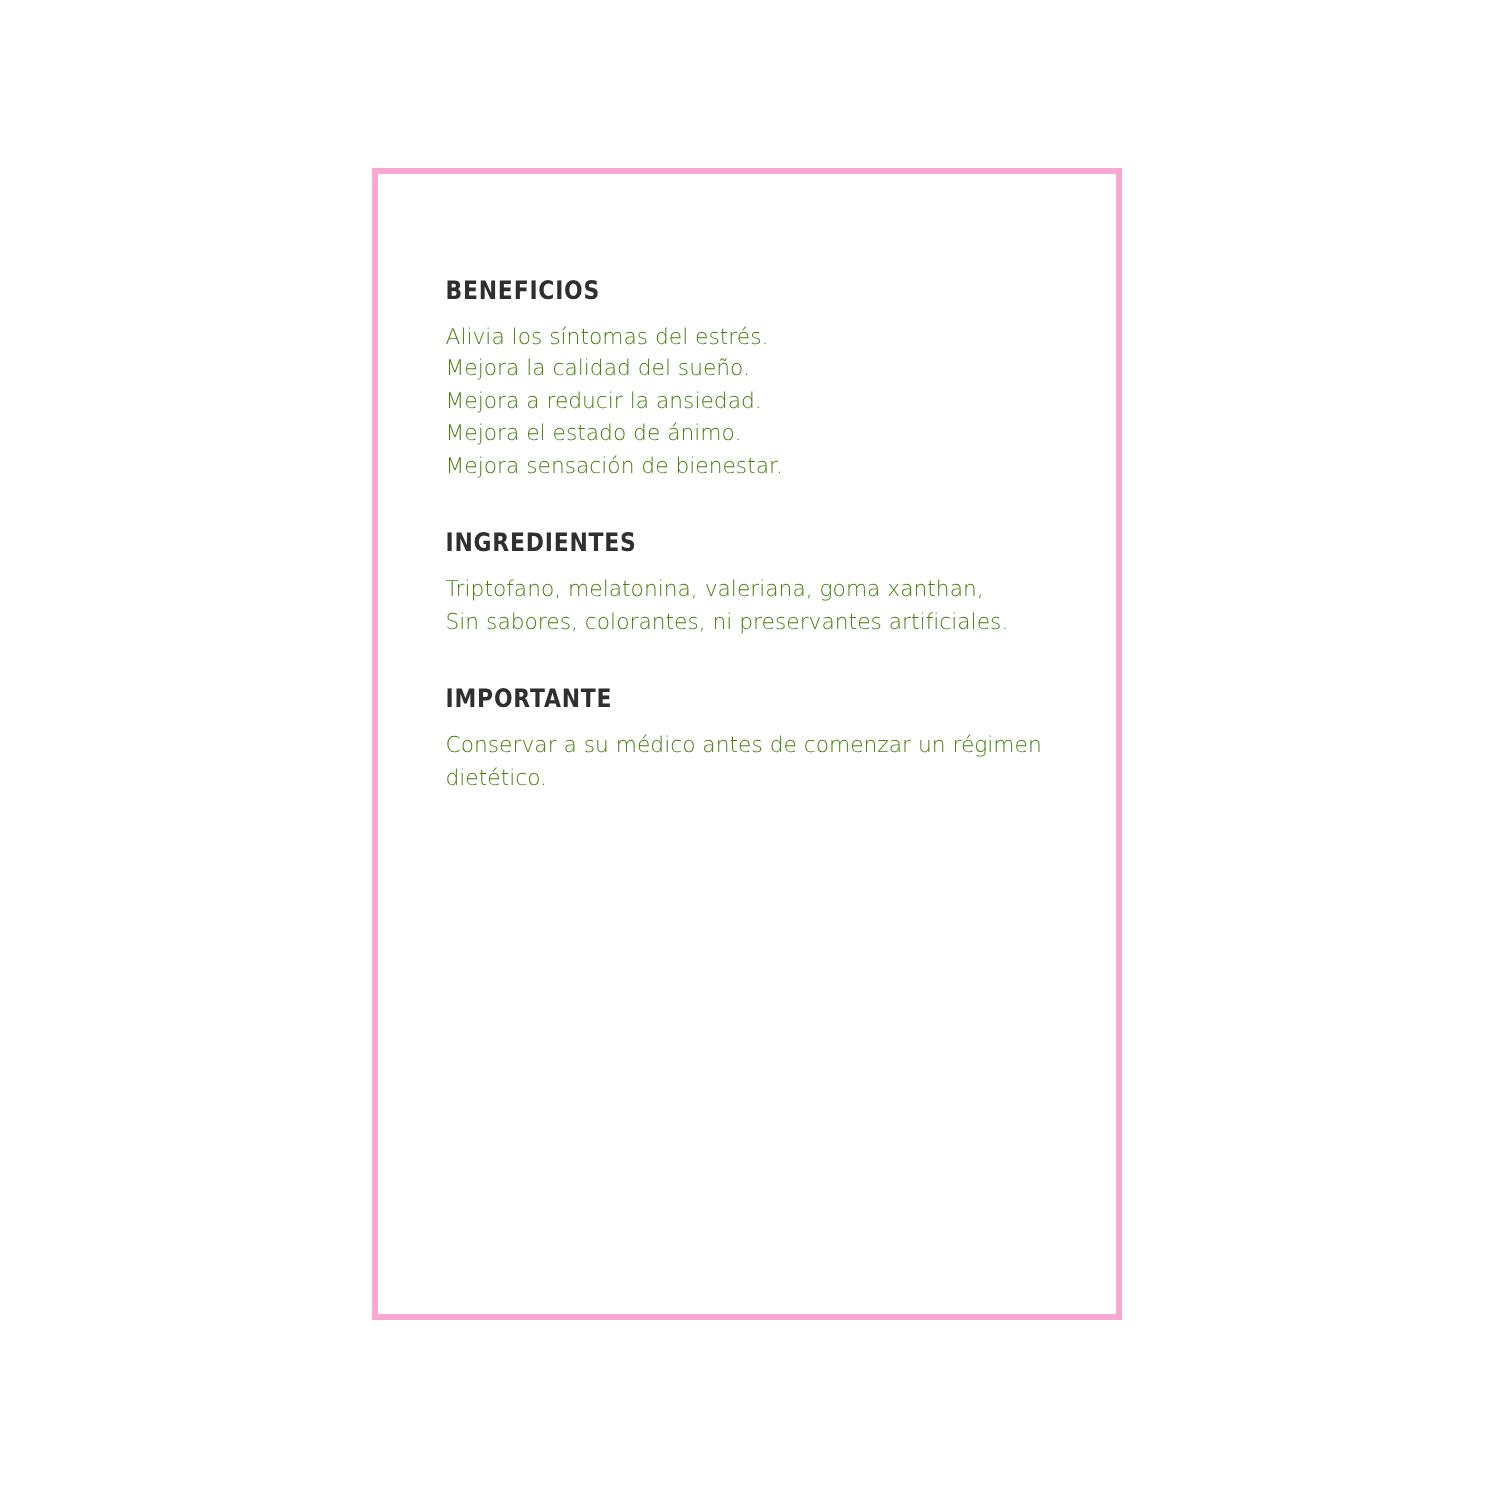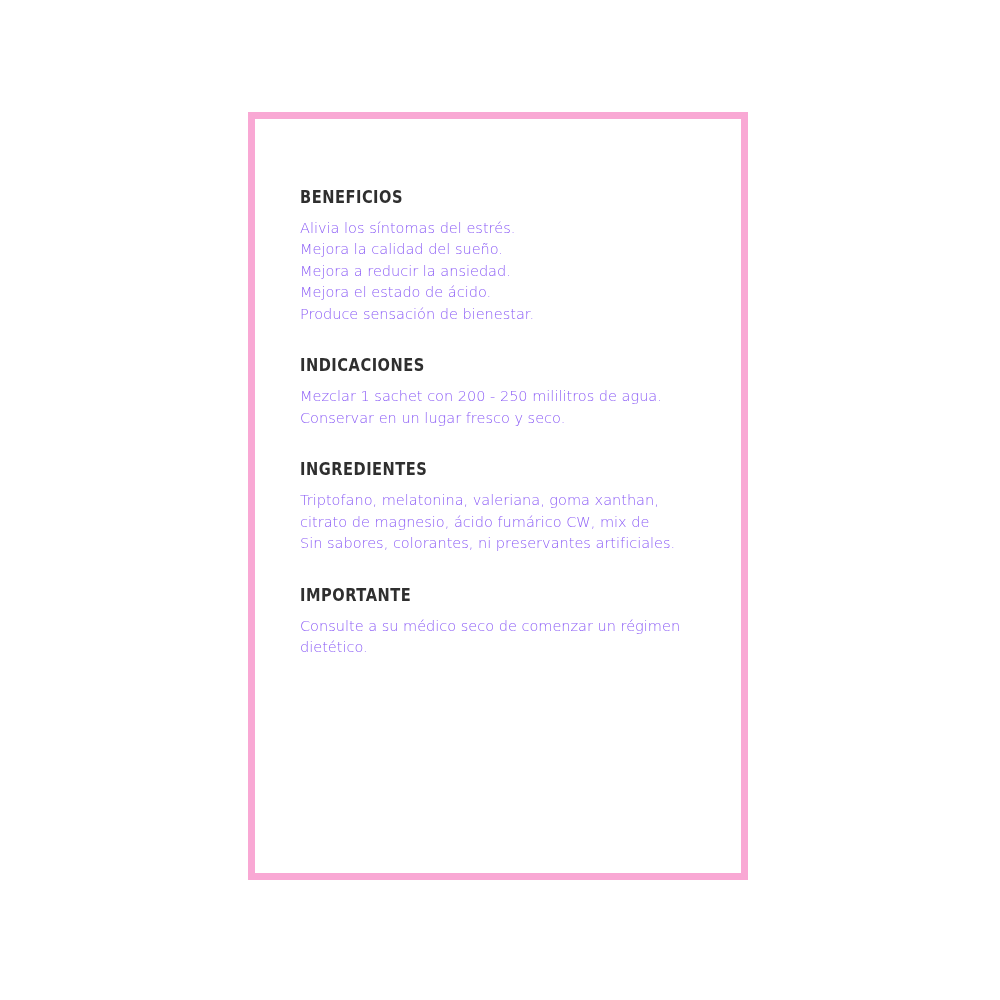--- a/index.html
+++ b/index.html
@@ -15,21 +15,21 @@
     position: relative;
     overflow: hidden;
   }
 
   .page {
     position: absolute;
     left: 248px;
     top: 112px;
     width: 500px;
     height: 768px;
-    border: 7px solid #f9a8d4;
+    border: 4px solid #f9a8d4;
     background: #ffffff;
     box-sizing: border-box;
   }
 
   .content {
     position: absolute;
     left: 45px;
     top: 68px;
     width: 420px;
   }
@@ -49,21 +49,21 @@
     color: #2f2f2f;
     margin: 0 0 11px 0;
     transform: scaleX(0.86);
     transform-origin: left center;
   }
 
   .section-body {
     font-family: "DejaVu Sans", sans-serif;
     font-size: 14.5px;
     line-height: 1.48;
-    color: #8b5cf6;
+    color: #4d7c0f;
     font-weight: 300;
   }
 
   .line {
     display: block;
     white-space: pre-wrap;
   }
 
   
   .section.beneficios { margin-bottom: 30px; }
@@ -75,44 +75,36 @@
 
 <div class="page">
   <div class="content">
 
     <div class="section beneficios">
       <h2 class="section-title">BENEFICIOS</h2>
       <div class="section-body">
         <span class="line">Alivia los síntomas del estrés.</span>
         <span class="line">Mejora la calidad del sueño.</span>
         <span class="line">Mejora a reducir la ansiedad.</span>
-        <span class="line">Mejora el estado de ácido.</span>
-        <span class="line">Produce sensación de bienestar.</span>
+        <span class="line">Mejora el estado de ánimo.</span>
+        <span class="line">Mejora sensación de bienestar.</span>
       </div>
     </div>
 
-    <div class="section indicaciones">
-      <h2 class="section-title">INDICACIONES</h2>
-      <div class="section-body">
-        <span class="line">Mezclar 1 sachet con 200 - 250 mililitros de agua.</span>
-        <span class="line">Conservar en un lugar fresco y seco.</span>
-      </div>
-    </div>
 
     <div class="section ingredientes">
       <h2 class="section-title">INGREDIENTES</h2>
       <div class="section-body">
         <span class="line">Triptofano, melatonina, valeriana, goma xanthan,</span>
-        <span class="line">citrato de magnesio, ácido fumárico CW, mix de</span>
         <span class="line">Sin sabores, colorantes, ni preservantes artificiales.</span>
       </div>
     </div>
 
     <div class="section importante">
       <h2 class="section-title">IMPORTANTE</h2>
       <div class="section-body">
-        <span class="line">Consulte a su médico seco de comenzar un régimen</span>
+        <span class="line">Conservar a su médico antes de comenzar un régimen</span>
         <span class="line">dietético.</span>
       </div>
     </div>
 
   </div>
 </div>
 
 </body></html>

